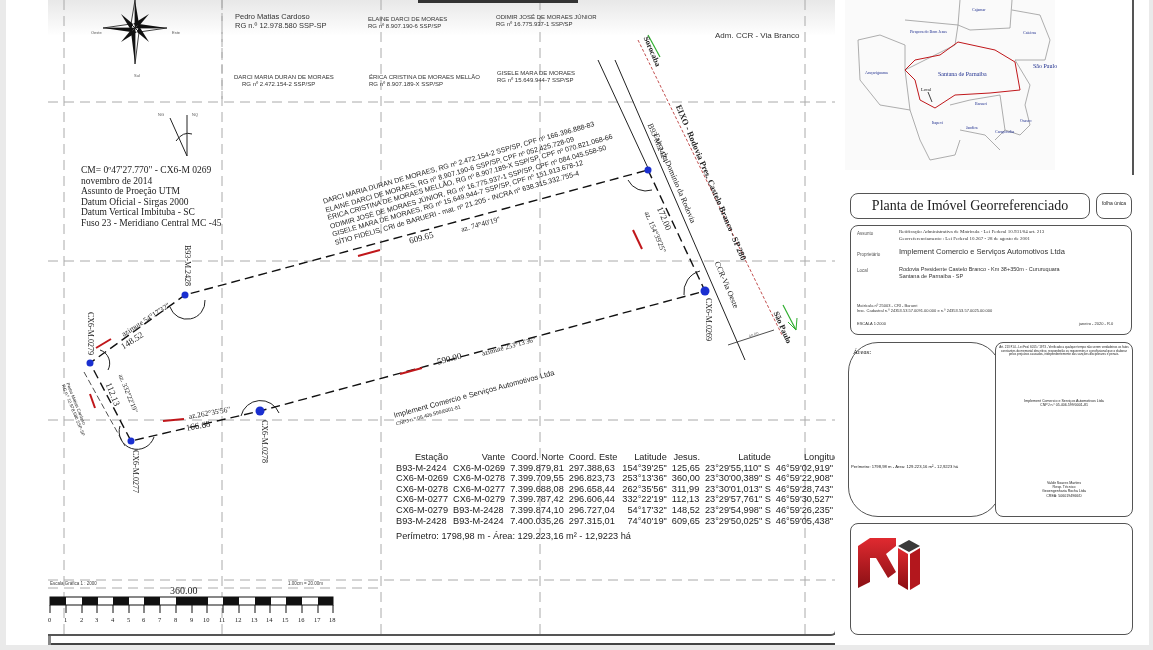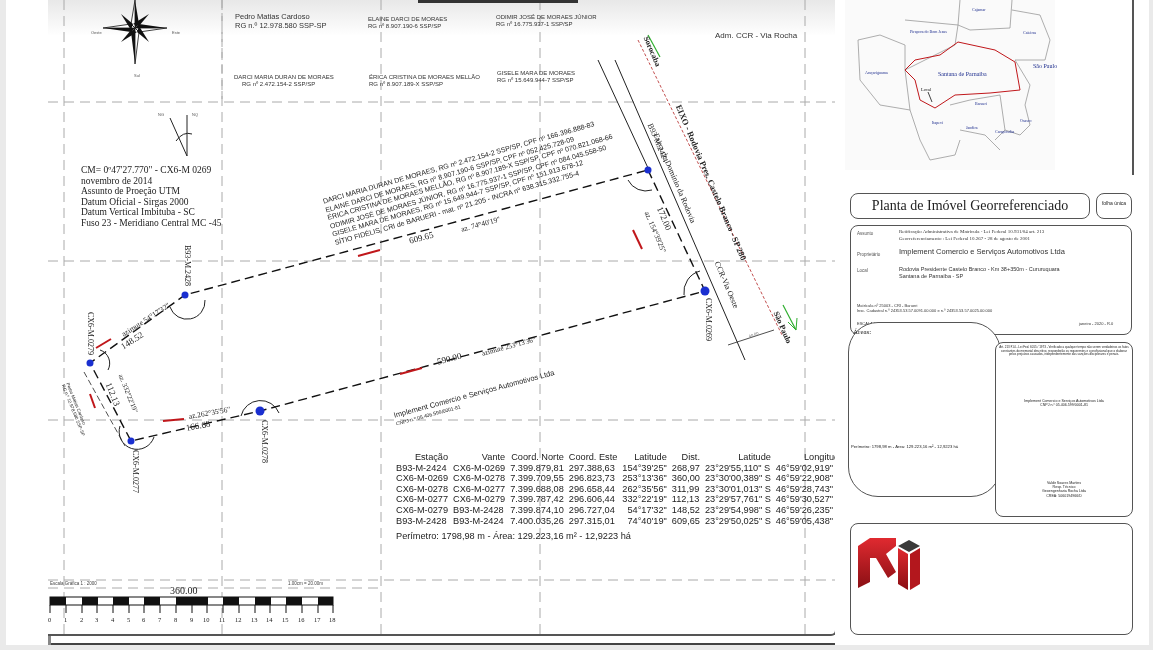--- a/index.html
+++ b/index.html
@@ -21,21 +21,21 @@
   .perimeter{position:absolute;left:396px;top:531px;font-size:9.2px;color:#222;}
   .rot{position:absolute;white-space:nowrap;transform-origin:0 0;}
   .right-panel{position:absolute;left:835px;top:0;width:314px;height:645px;background:#fff;}
   .map-area{position:absolute;left:845px;top:0;width:210px;height:170px;}
   .box{position:absolute;border:1.5px solid #555;border-radius:8px;background:#fff;box-sizing:border-box;}
   .title-box{left:850px;top:193px;width:240px;height:26px;font-family:"Liberation Serif",serif;font-size:14px;text-align:center;line-height:24px;}
   .folha-box{left:1096px;top:193px;width:36px;height:26px;font-size:5px;text-align:center;line-height:6px;padding-top:6px;}
   .props-box{left:850px;top:225px;width:282px;height:110px;}
   .lbl{position:absolute;font-size:4.5px;color:#555;}
   .val{position:absolute;font-size:5.5px;color:#333;line-height:6.5px;}
-  .areas-box{left:848px;top:322px;width:153px;height:175px;border-radius:30px;}
+  .areas-box{left:848px;top:342px;width:153px;height:175px;border-radius:30px;}
   .sig-box{left:995px;top:342px;width:138px;height:175px;}
   .logo-box{left:850px;top:523px;width:283px;height:112px;}
 </style>
 </head>
 <body>
 
 <div class="sheet"></div>
 <div class="left-bar"></div>
 <div class="plan-frame"></div>
 <div class="header-grad"></div>
@@ -170,21 +170,21 @@
   <div style="padding-left:8px">RG nº 2.472.154-2 SSP/SP</div>
 </div>
 <div class="t owner" style="left:369px;top:74px;">
   <div>ÉRICA CRISTINA DE MORAES MELLÃO</div>
   <div>RG nº 8.907.189-X SSP/SP</div>
 </div>
 <div class="t owner" style="left:497px;top:70px;">
   <div>GISELE MARA DE MORAES</div>
   <div>RG nº 15.649.944-7 SSP/SP</div>
 </div>
-<div class="t" style="left:715px;top:31px;font-size:8px;color:#333;">Adm. CCR - Via Rocha</div>
+<div class="t" style="left:715px;top:31px;font-size:8px;color:#333;">Adm. CCR - Via Branco</div>
 
 <div class="t" style="left:91px;top:30px;font-size:4px;color:#555;">Oeste</div>
 <div class="t" style="left:172px;top:30px;font-size:4px;color:#555;">Este</div>
 <div class="t" style="left:134px;top:73px;font-size:4px;color:#555;">Sul</div>
 <div class="t" style="left:158px;top:112px;font-size:4px;color:#555;">NG</div>
 <div class="t" style="left:192px;top:112px;font-size:4px;color:#555;">NQ</div>
 
 <div class="t info-block" style="left:81px;top:165px;">
   <div>CM= 0º47'27.770" - CX6-M 0269</div>
   <div>novembro de 2014</div>
@@ -240,33 +240,33 @@
 </div>
 
 <table class="station-table">
   <thead>
     <tr>
       <th>Estação</th>
       <th>Vante</th>
       <th>Coord. Norte</th>
       <th>Coord. Este</th>
       <th>Latitude</th>
-      <th>Dist.</th>
+      <th>Jesus.</th>
       <th>Latitude</th>
       <th>Longitude</th>
     </tr>
   </thead>
   <tbody>
     <tr>
       <td>B93-M-2424</td>
         <td>CX6-M-0269</td>
         <td>7.399.879,81</td>
         <td>297.388,63</td>
         <td class="r">154°39'25"</td>
-        <td>268,97</td>
+        <td>125,65</td>
         <td>23°29'55,110" S</td>
         <td>46°59'02,919" W</td>
     </tr>
     <tr>
       <td>CX6-M-0269</td>
         <td>CX6-M-0278</td>
         <td>7.399.709,55</td>
         <td>296.823,73</td>
         <td class="r">253°13'36"</td>
         <td>360,00</td>

